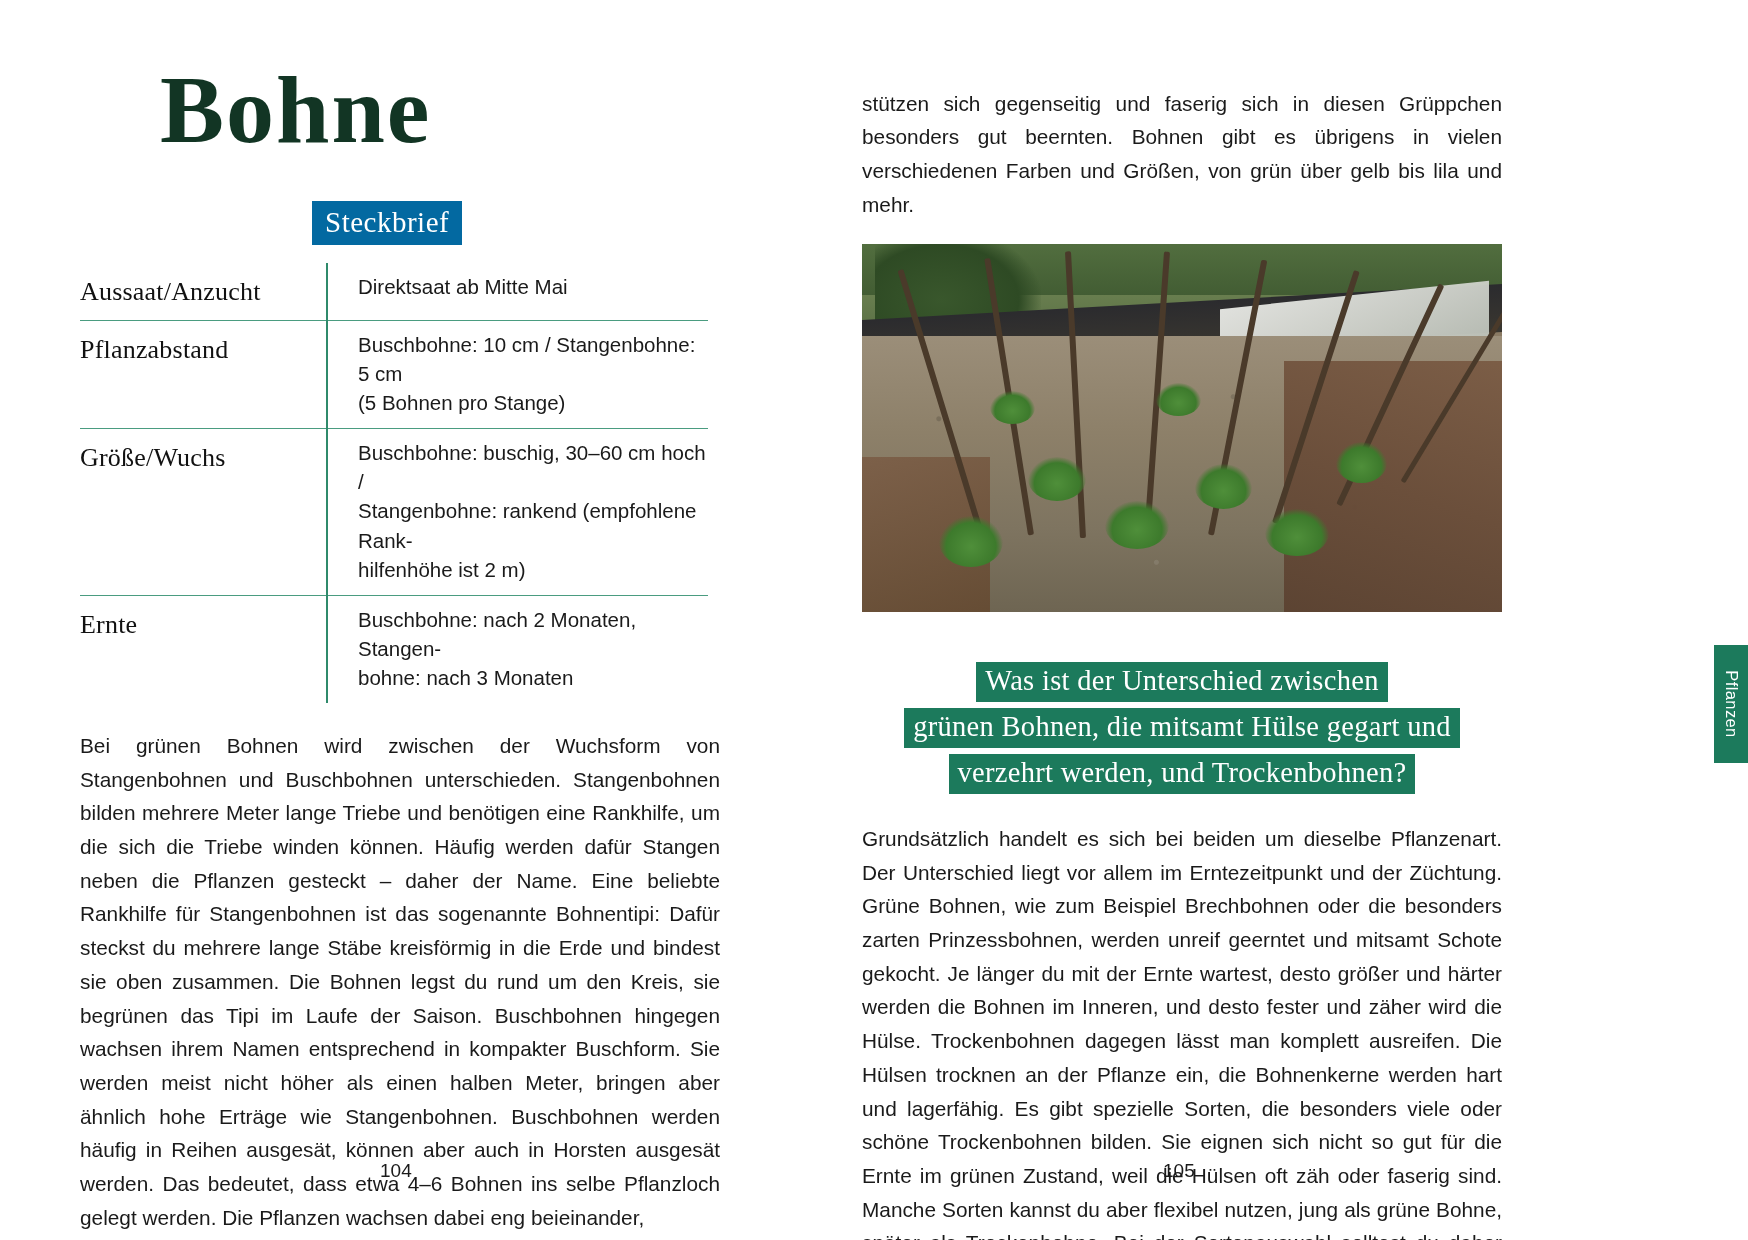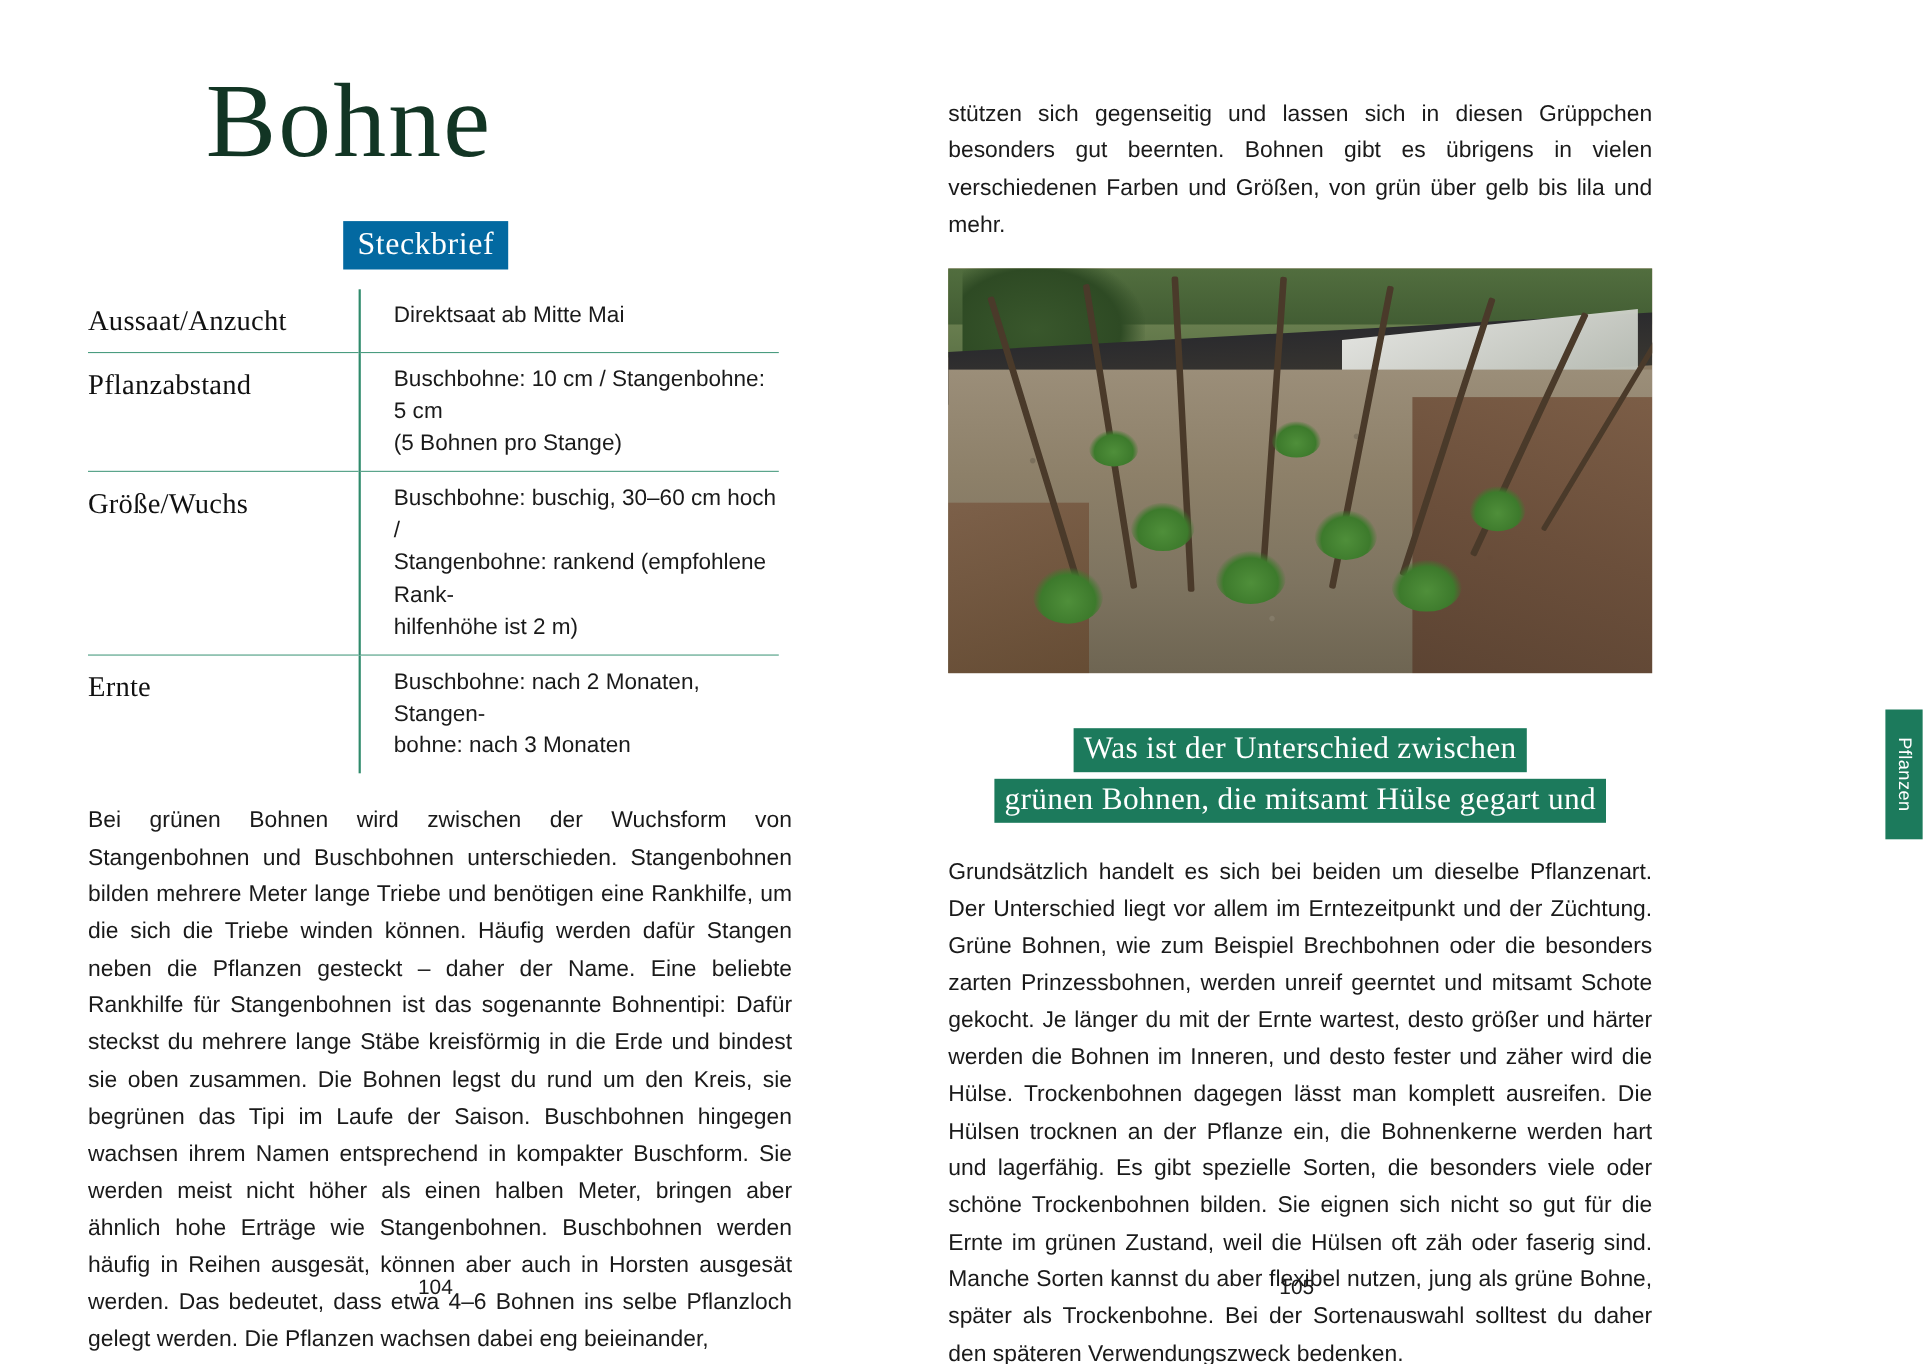--- a/index.html
+++ b/index.html
@@ -31,23 +31,23 @@
     top: 40px;
     width: 640px;
   }
 
   .chapter-title {
     font-family: "Liberation Serif", serif;
     font-size: 96px;
     line-height: 1.05;
     color: #123524;
     letter-spacing: 2px;
-    margin: 0 0 0 107px;
+    margin: 0 0 0 80px;
     padding-top: 20px;
-    font-weight: 400;
+    font-weight: 700;
   }
 
   .steckbrief-wrap {
     margin-top: 40px;
     margin-left: 232px;
   }
   .steckbrief {
     display: inline-block;
     background: #0369a1;
     color: #ffffff;
@@ -268,21 +268,21 @@
     </table>
 
 
     <p class="body-text">Bei grünen Bohnen wird zwischen der Wuchsform von Stangenbohnen und Buschbohnen unterschieden. Stangenbohnen bilden mehrere Meter lange Triebe und benötigen eine Rankhilfe, um die sich die Triebe winden können. Häufig werden dafür Stangen neben die Pflanzen gesteckt – daher der Name. Eine beliebte Rankhilfe für Stangenbohnen ist das sogenannte Bohnentipi: Dafür steckst du mehrere lange Stäbe kreisförmig in die Erde und bindest sie oben zusammen. Die Bohnen legst du rund um den Kreis, sie begrünen das Tipi im Laufe der Saison. Buschbohnen hingegen wachsen ihrem Namen entsprechend in kompakter Buschform. Sie werden meist nicht höher als einen halben Meter, bringen aber ähnlich hohe Erträge wie Stangenbohnen. Buschbohnen werden häufig in Reihen ausgesät, können aber auch in Horsten ausgesät werden. Das bedeutet, dass etwa 4–6 Bohnen ins selbe Pflanzloch gelegt werden. Die Pflanzen wachsen dabei eng beieinander,</p>
   </div>
 
   <div class="folio folio-left">104</div>
 
   <div class="right-col">
 
-    <p class="intro-text">stützen sich gegenseitig und lassen sich in diesen Grüppchen besonders gut beernten. Bohnen gibt es übrigens in vielen verschiedenen Farben und Größen, von grün über gelb bis lila und mehr.</p>
+    <p class="intro-text">stützen sich gegenseitig und faserig sich in diesen Grüppchen besonders gut beernten. Bohnen gibt es übrigens in vielen verschiedenen Farben und Größen, von grün über gelb bis lila und mehr.</p>
 
     <div class="photo">
       <div class="sky"></div>
       <div class="hedge"></div>
       <div class="tree"></div>
       <div class="darkbed"></div>
       <div class="fleece"></div>
       <div class="soil"></div>
       <div class="mulch"></div>
       <div class="mulch-l"></div>
@@ -302,20 +302,21 @@
       <div class="plant" style="left:52%;top:60%;width:9%;height:12%;"></div>
       <div class="plant" style="left:63%;top:72%;width:10%;height:13%;"></div>
       <div class="plant" style="left:74%;top:54%;width:8%;height:11%;"></div>
       <div class="plant" style="left:20%;top:40%;width:7%;height:9%;"></div>
       <div class="plant" style="left:46%;top:38%;width:7%;height:9%;"></div>
     </div>
 
     <div class="qheading">
       <span class="hl">Was ist der Unterschied zwischen</span><br>
       <span class="hl">grünen Bohnen, die mitsamt Hülse gegart und</span><br>
+      <span class="hl">verzehrt werden, und Trockenbohnen?</span>
     </div>
 
     <p class="body-text">Grundsätzlich handelt es sich bei beiden um dieselbe Pflanzenart. Der Unterschied liegt vor allem im Erntezeitpunkt und der Züchtung. Grüne Bohnen, wie zum Beispiel Brechbohnen oder die besonders zarten Prinzessbohnen, werden unreif geerntet und mitsamt Schote gekocht. Je länger du mit der Ernte wartest, desto größer und härter werden die Bohnen im Inneren, und desto fester und zäher wird die Hülse. Trockenbohnen dagegen lässt man komplett ausreifen. Die Hülsen trocknen an der Pflanze ein, die Bohnenkerne werden hart und lagerfähig. Es gibt spezielle Sorten, die besonders viele oder schöne Trockenbohnen bilden. Sie eignen sich nicht so gut für die Ernte im grünen Zustand, weil die Hülsen oft zäh oder faserig sind. Manche Sorten kannst du aber flexibel nutzen, jung als grüne Bohne, später als Trockenbohne. Bei der Sortenauswahl solltest du daher den späteren Verwendungszweck bedenken.</p>
   </div>
 
   <div class="folio folio-right">105</div>
 
   <div class="side-tab">
     <span class="tab-label">Pflanzen</span>
   </div>

